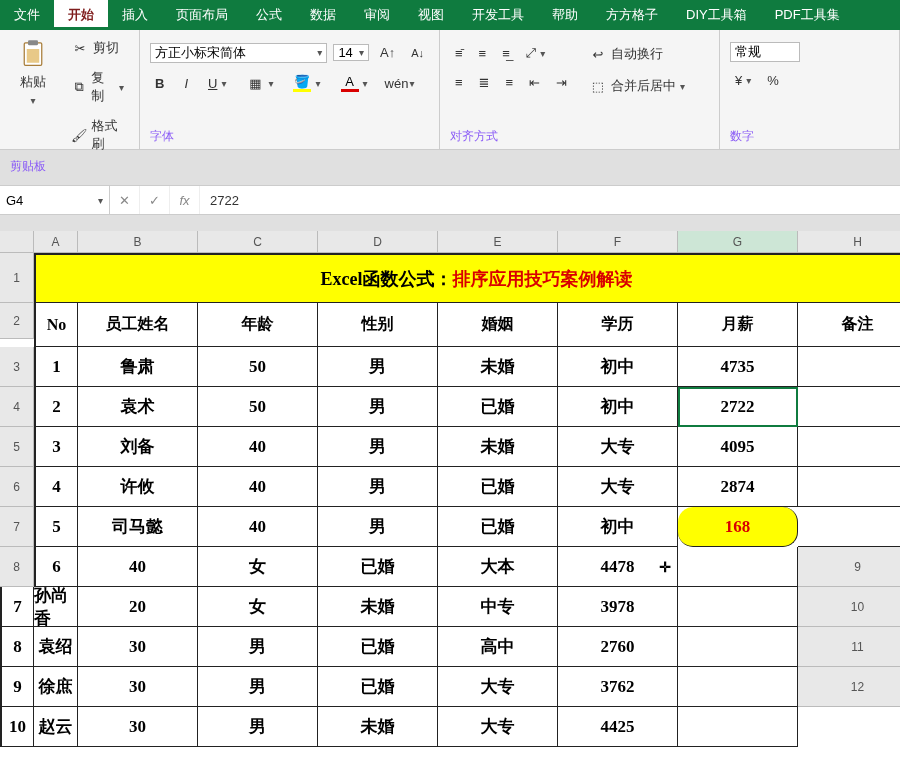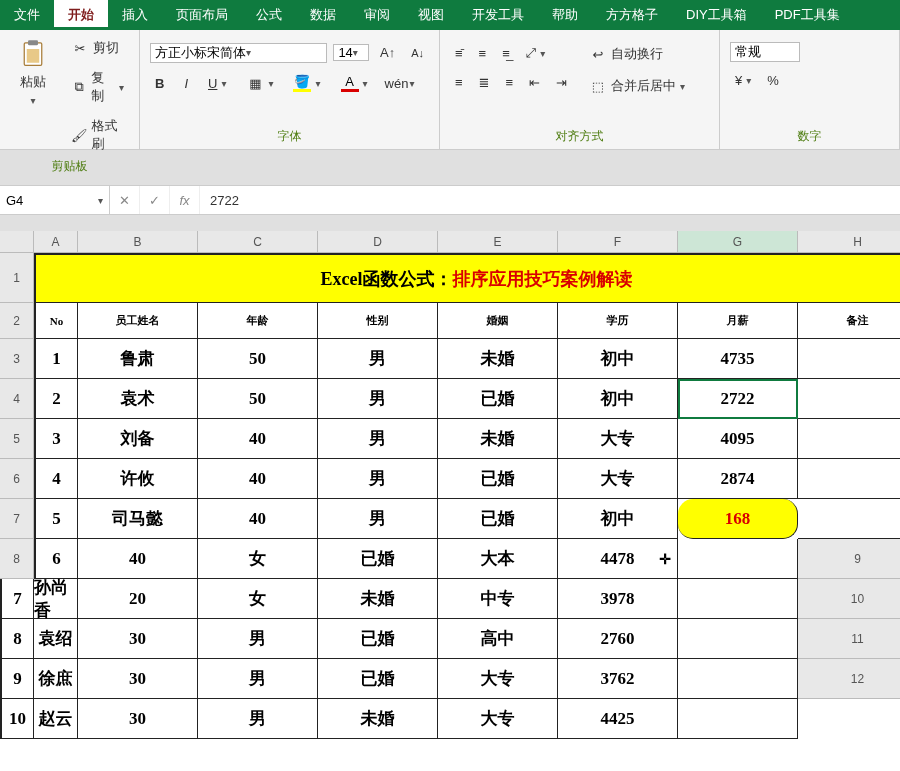--- a/index.html
+++ b/index.html
@@ -6,27 +6,27 @@
 body { font-family: "Microsoft YaHei", SimSun, Arial, sans-serif; font-size: 13px; background: #fff; width: 900px; overflow: hidden; }
 
 
 .menubar { display: flex; background: #0f7b3f; color: #fff; height: 30px; align-items: stretch; }
 .menubar .tab { padding: 6px 14px; cursor: pointer; white-space: nowrap; }
 .menubar .tab.active { background: #fff; color: #7f1d1d; border-bottom: 3px solid #0f7b3f; font-weight: bold; }
 
 
 .ribbon { background: #f5f5f5; border-bottom: 1px solid #ccc; display: flex; height: 120px; }
 .ribbon-group { border-right: 1px solid #ccc; padding: 6px 10px 2px 10px; display: flex; flex-direction: column; justify-content: space-between; }
-.ribbon-group-label { text-align: center; font-size: 12px; color: #4d7c0f; padding: 2px 0; }
+.ribbon-group-label { text-align: left; font-size: 12px; color: #8b5cf6; padding: 2px 0; }
 .ribbon-row { display: flex; align-items: center; gap: 6px; }
 .rbtn { display: flex; align-items: center; gap: 4px; padding: 2px 4px; cursor: pointer; border: 1px solid transparent; color: #333; }
 .iconbox { width: 18px; height: 18px; display: inline-flex; align-items: center; justify-content: center; }
 .bigicon { width: 36px; height: 36px; display: flex; align-items: center; justify-content: center; }
 .paste-block { display: flex; flex-direction: column; align-items: center; width: 48px; }
-.fontsel { border: 1px solid #bbb; padding: 0 4px; background: #fff; display: flex; align-items: center; justify-content: flex-start; }
+.fontsel { border: 1px solid #bbb; padding: 0 4px; background: #fff; display: flex; align-items: center; justify-content: space-between; }
 .fontname { width: 180px; }
 .fontsize { width: 36px; }
 .dd { font-size: 10px; color: #555; }
 
 
 .midgap { height: 35px; background: #e0e0e0; }
 .formulabar { display: flex; align-items: center; height: 30px; border-top: 1px solid #ccc; border-bottom: 1px solid #ccc; background: #fff; }
 .namebox { width: 110px; border-right: 1px solid #ccc; padding: 0 6px; display: flex; align-items: center; justify-content: space-between; height: 100%; }
 .fb-btn { width: 30px; text-align: center; color: #888; cursor: pointer; border-right: 1px solid #eee; height: 100%; display:flex; align-items:center; justify-content:center;}
 .fb-input { flex: 1; padding: 0 10px; color: #333; }
@@ -37,21 +37,21 @@
 .colhead, .rowhead, .cornerhead { background: #e8e8e8; border-right: 1px solid #bbb; border-bottom: 1px solid #bbb; text-align: center; color: #555; font-size: 12px; display:flex; align-items:center; justify-content:center; }
 .colhead { height: 22px; }
 .colhead.sel { background: #cde6d6; }
 .rowhead { }
 .cornerhead { height: 22px; }
 .cell { border-right: 1px solid #222; border-bottom: 1px solid #222; display: flex; align-items: center; justify-content: center; font-family: SimSun, "宋体", serif; background:#fff; }
 .colA { border-left: 2px solid #222; }
 .title-cell { background: #ffff00; font-weight: bold; font-size: 18px; height: 50px; grid-column: 2 / 10; border-top: 2px solid #222; border-left: 2px solid #222;}
 .title-black { color: #000; }
 .title-red { color: #d90000; }
-.hdr-cell { font-weight: bold; font-size: 11px; height: 36px; }
+.hdr-cell { font-weight: bold; font-size: 16px; height: 44px; }
 .data-cell { font-weight: bold; font-size: 17px; height: 40px; }
 .rowhead-tall { height: 50px; }
 .rowhead-hdr { height: 36px; }
 .rowhead-data { height: 40px; }
 .selected-cell { outline: 2px solid #0f7b3f; outline-offset: -2px; z-index: 2; position: relative; }
 .yellow-cell { background: #ffff00; color: #d90000; border-radius: 15px; }
 .cursor-plus { position: absolute; right: 6px; top: 50%; transform: translateY(-50%); font-size: 14px; color: #000; }
 .relpos { position: relative; }
 .underline-green { border-bottom: 2px solid #0f7b3f; }
 </style>

